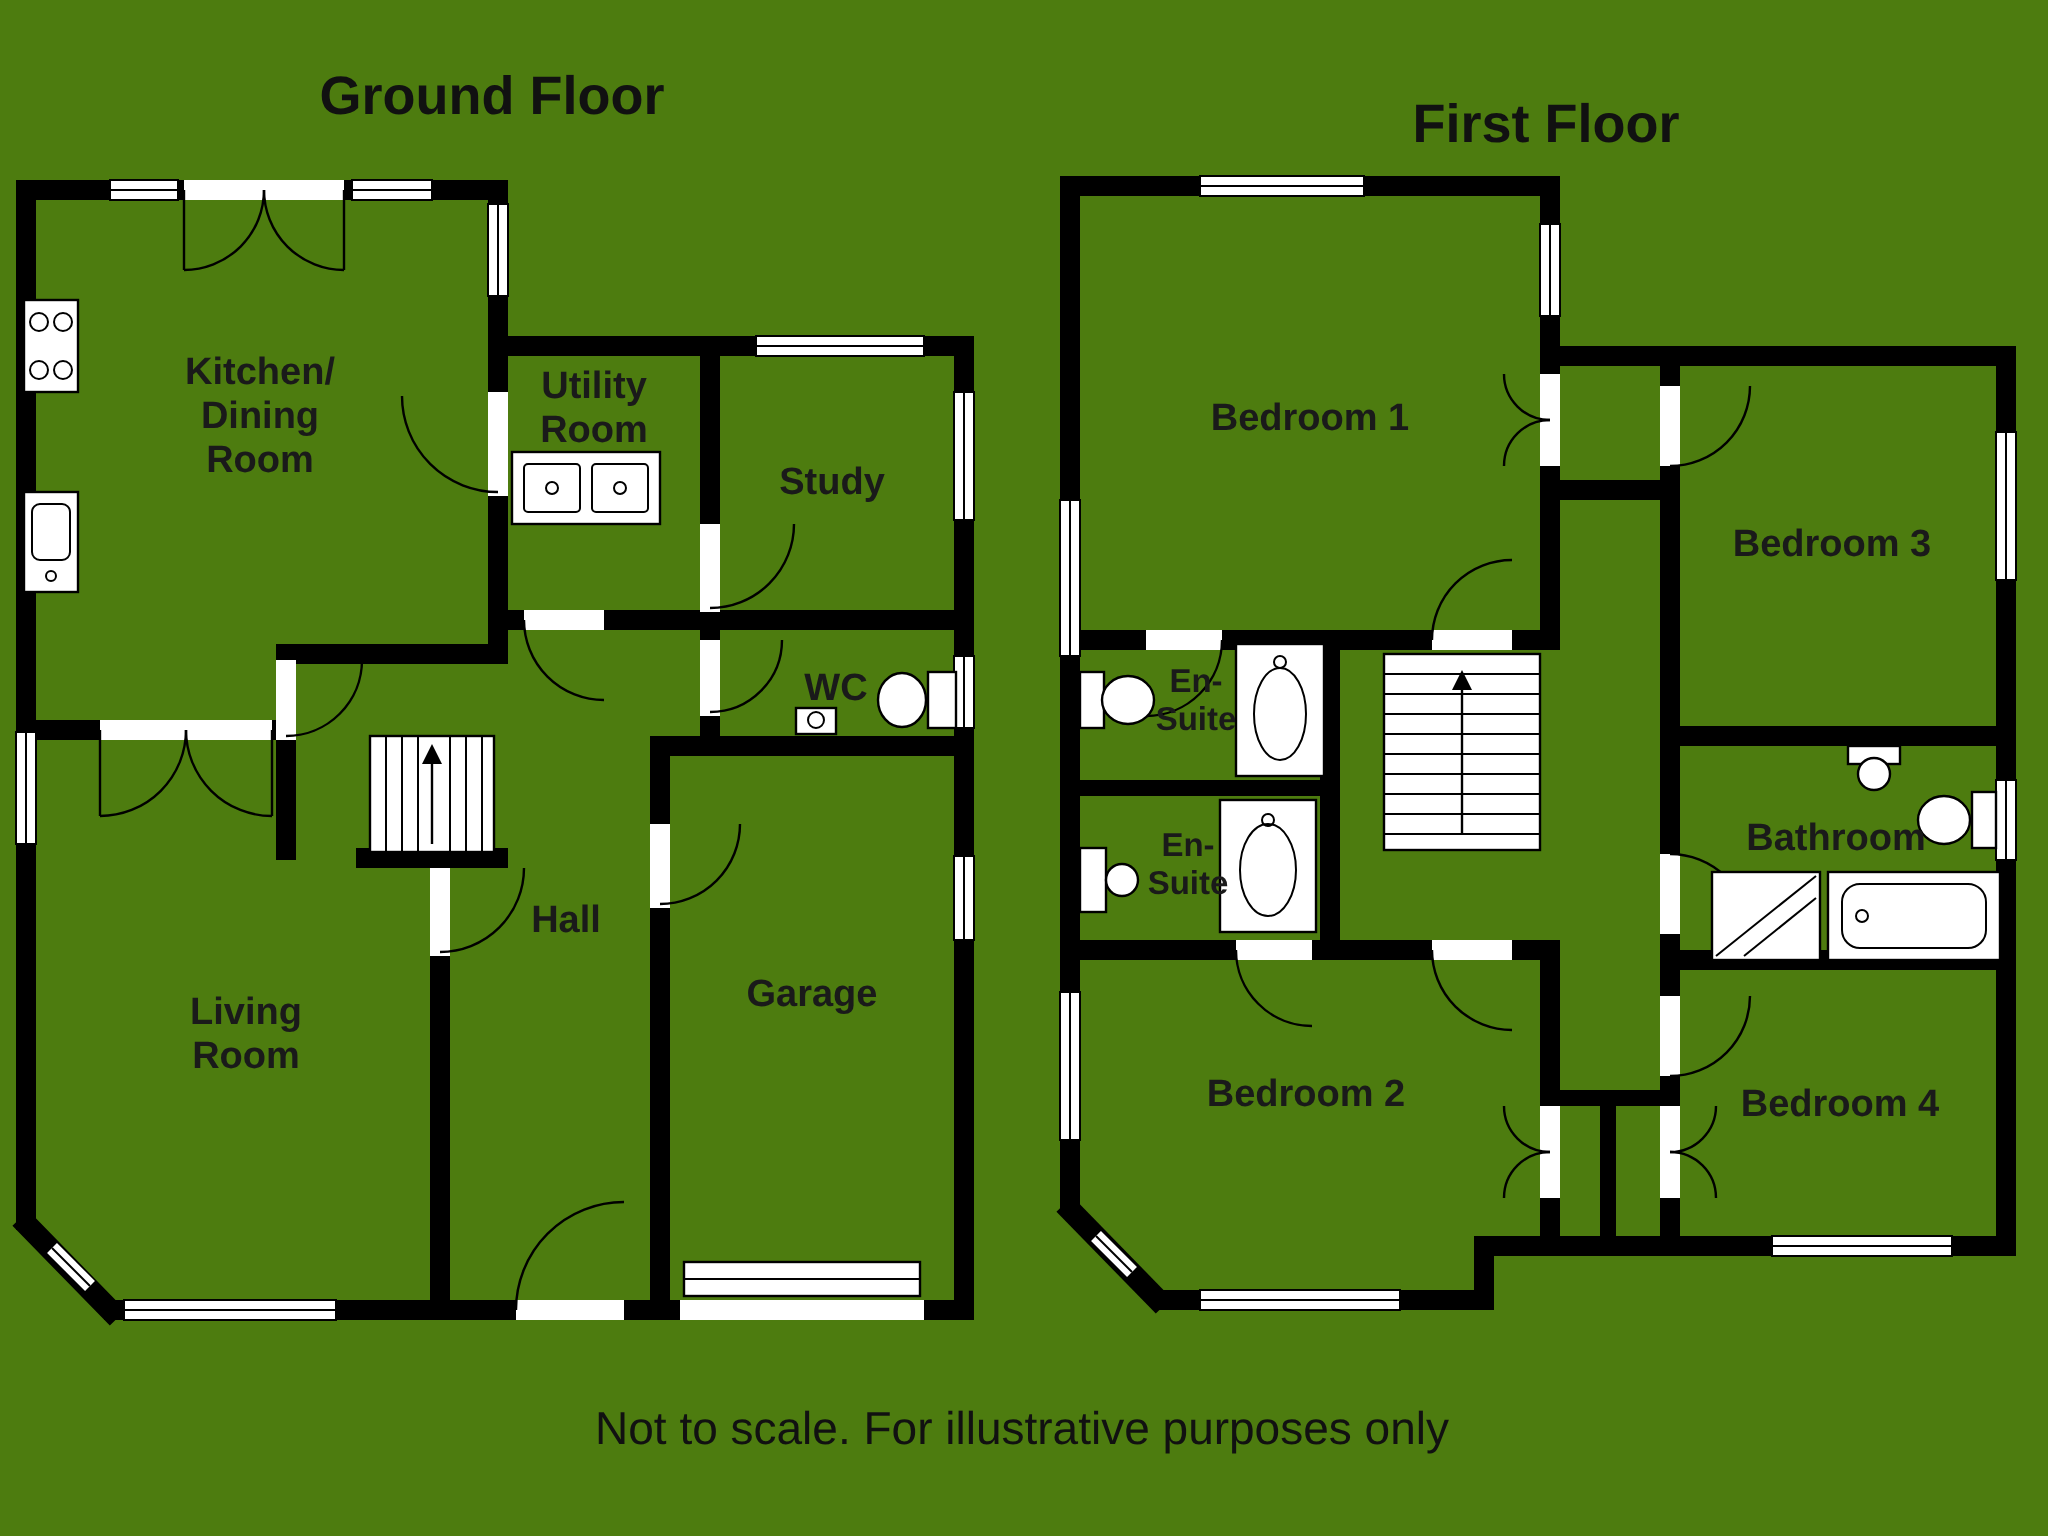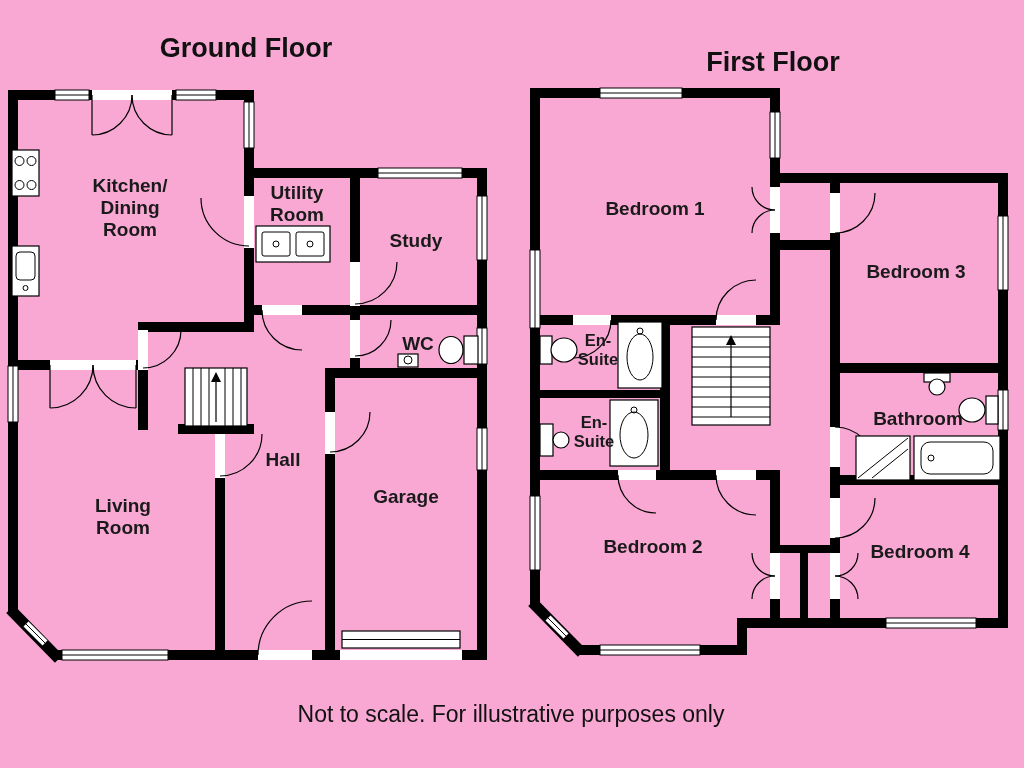--- a/index.html
+++ b/index.html
@@ -1,16 +1,16 @@
 <!DOCTYPE html>
 <html><head>
 <meta charset="utf-8">
 <style>
   html,body{margin:0;padding:0;background:#fff;}
-  .canvas{position:relative;width:1024px;height:768px;background:#f9a8d4;overflow:hidden;}
+  .canvas{position:relative;width:1024px;height:768px;background:#4d7c0f;overflow:hidden;}
   svg{position:absolute;left:0;top:0;}
   .wall{fill:#000000;}
   .wall-line{stroke:#000000;stroke-width:11;stroke-linecap:square;}
   .gap{fill:#ffffff;}
   .win{fill:#ffffff;stroke:#000000;stroke-width:1;}
   .winline{stroke:#000000;stroke-width:1;}
   .arc{fill:none;stroke:#000000;stroke-width:1.2;}
   .leaf{stroke:#000000;stroke-width:1.2;}
   .sym{fill:#ffffff;stroke:#000000;stroke-width:1.2;}
   .symln{stroke:#000000;stroke-width:1;fill:none;}

